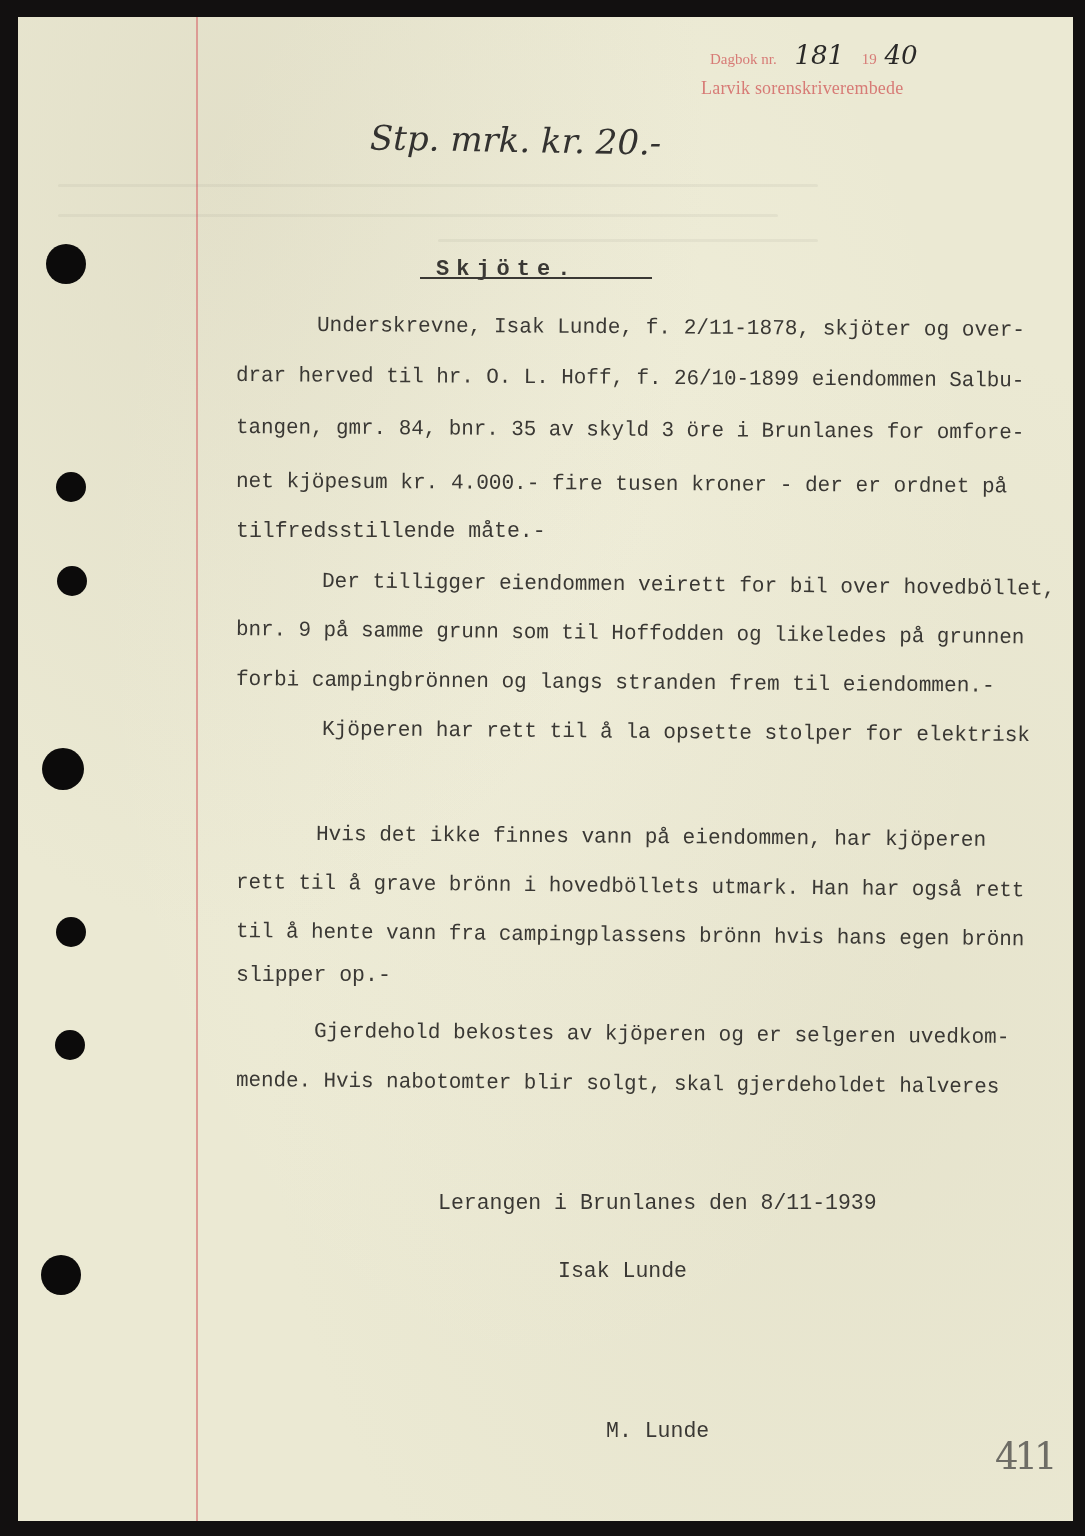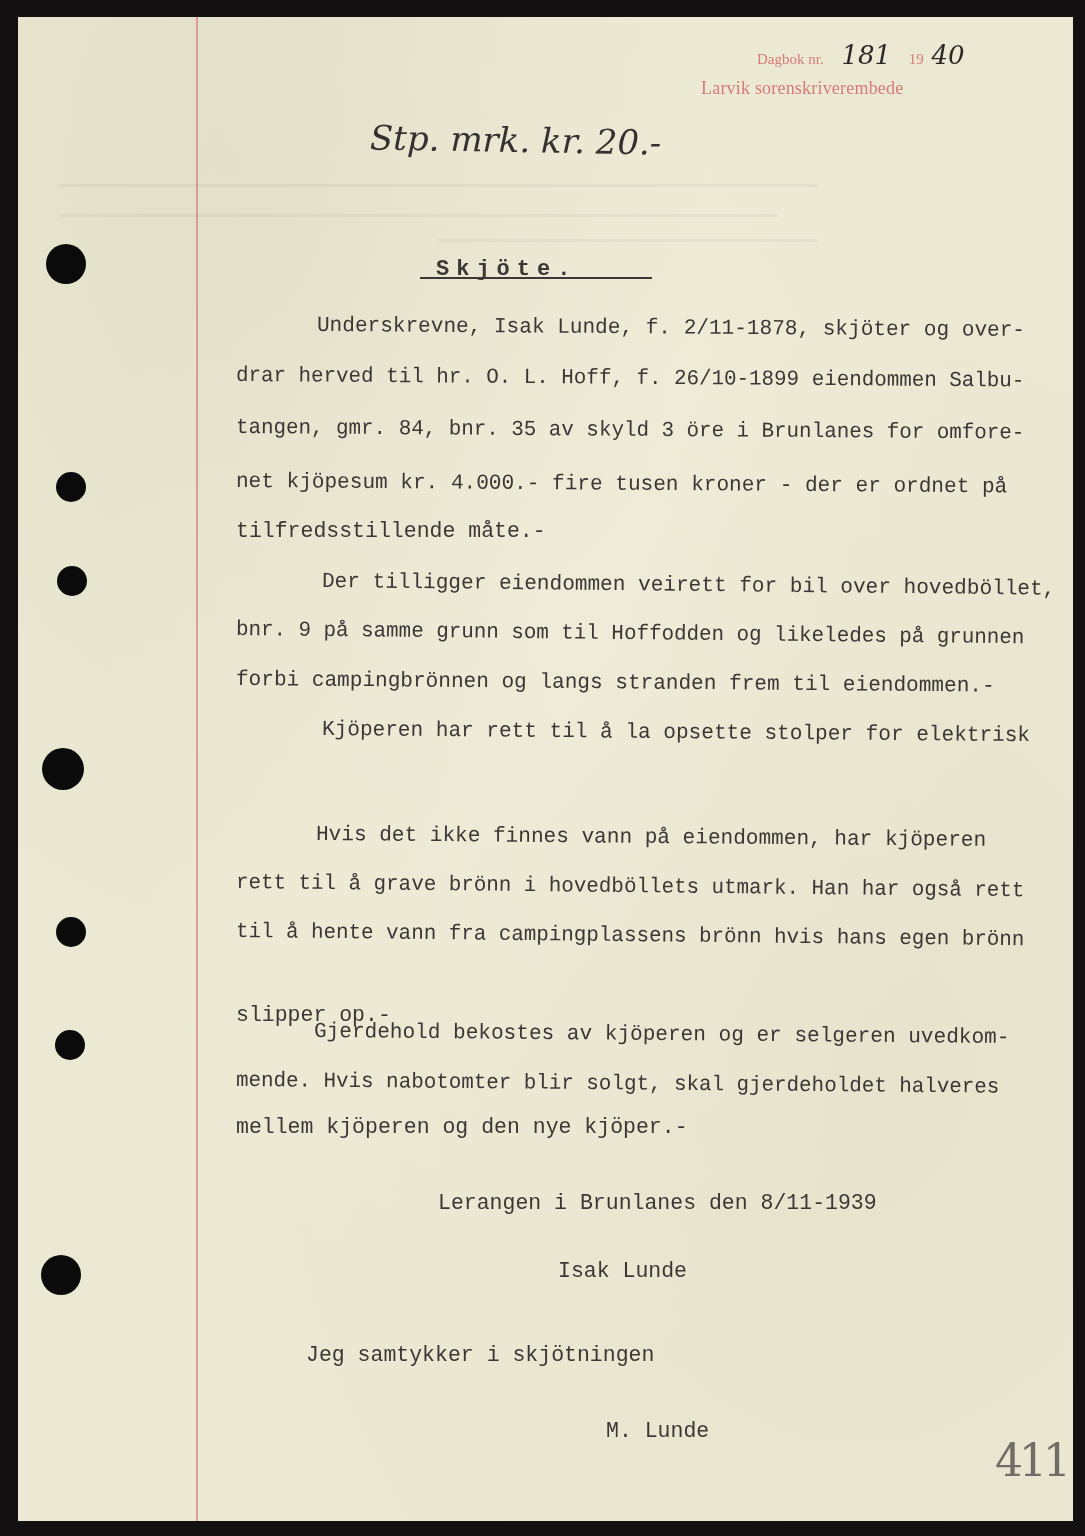--- a/index.html
+++ b/index.html
@@ -16,21 +16,21 @@
       radial-gradient(ellipse at 50% 40%, rgba(245,243,225,0.5), transparent 60%);
   }
   .margin-line {
     position: absolute; left: 178px; top: 0; width: 1.5px; height: 100%;
     background: #d98a86; opacity: 0.8;
   }
   .hole { position: absolute; border-radius: 50%; background: #0c0b0b; }
   .stamp {
     position: absolute; color: #d77b76; font-family: "Liberation Serif", serif;
   }
-  .stamp-line1 { left: 692px; top: 23px; font-size: 15px; white-space: nowrap; margin-left: 47px; }
+  .stamp-line1 { left: 692px; top: 23px; font-size: 15px; white-space: nowrap; }
   .stamp-line2 { left: 683px; top: 61px; font-size: 18px; white-space: nowrap; letter-spacing: 0.2px; }
   .hand {
     position: absolute; font-family: "DejaVu Serif", serif; font-style: italic;
     color: #2c2b2a; white-space: nowrap;
   }
   .tline {
     position: absolute; white-space: nowrap; color: #3a3834;
     font-size: 21.5px; letter-spacing: 0; transform-origin: left center;
   }
   .title {
@@ -81,25 +81,23 @@
   <div class="tline" style="left:218px;top:502px;">tilfredsstillende måte.-</div>
 
   <div class="tline" style="left:304px;top:552px;transform:rotate(0.6deg) scaleX(0.98);">Der tilligger eiendommen veirett for bil over hovedböllet,</div>
   <div class="tline" style="left:218px;top:600px;transform:rotate(0.6deg) scaleX(0.97);">bnr. 9 på samme grunn som til Hoffodden og likeledes på grunnen</div>
   <div class="tline" style="left:218px;top:650px;transform:rotate(0.5deg) scaleX(0.98);">forbi campingbrönnen og langs stranden frem til eiendommen.-</div>
   <div class="tline" style="left:304px;top:700px;transform:rotate(0.5deg) scaleX(0.98);">Kjöperen har rett til å la opsette stolper for elektrisk</div>
 
   <div class="tline" style="left:298px;top:805px;transform:rotate(0.5deg) scaleX(0.98);">Hvis det ikke finnes vann på eiendommen, har kjöperen</div>
   <div class="tline" style="left:218px;top:853px;transform:rotate(0.6deg) scaleX(0.97);">rett til å grave brönn i hovedböllets utmark. Han har også rett</div>
   <div class="tline" style="left:218px;top:902px;transform:rotate(0.6deg) scaleX(0.97);">til å hente vann fra campingplassens brönn hvis hans egen brönn</div>
-  <div class="tline" style="left:218px;top:946px;margin-top:40px;">slipper op.-</div>
+  <div class="tline" style="left:218px;top:946px;">slipper op.-</div>
 
   <div class="tline" style="left:296px;top:1002px;transform:rotate(0.5deg) scaleX(0.98);">Gjerdehold bekostes av kjöperen og er selgeren uvedkom-</div>
   <div class="tline" style="left:218px;top:1051px;transform:rotate(0.5deg) scaleX(0.97);">mende. Hvis nabotomter blir solgt, skal gjerdeholdet halveres</div>
-  <div class="tline" style="left:218px;top:1098px;">mellem kjöperen og den nye kjöper.-</div>
 
   <div class="tline" style="left:420px;top:1174px;">Lerangen i Brunlanes den 8/11-1939</div>
   <div class="tline" style="left:540px;top:1242px;text-align:center;">Isak Lunde</div>
-  <div class="tline" style="left:288px;top:1326px;">Jeg samtykker i skjötningen</div>
   <div class="tline" style="left:588px;top:1402px;">M. Lunde</div>
 
-  <div class="hand" style="left:977px;top:1418px;font-size:44px;color:#6e6d66;font-style:normal;letter-spacing:-4px;">411</div>
+  <div class="hand" style="left:977px;top:1418px;font-size:37px;color:#6e6d66;font-style:normal;letter-spacing:-4px;">411</div>
 </div>
 
 </body></html>

